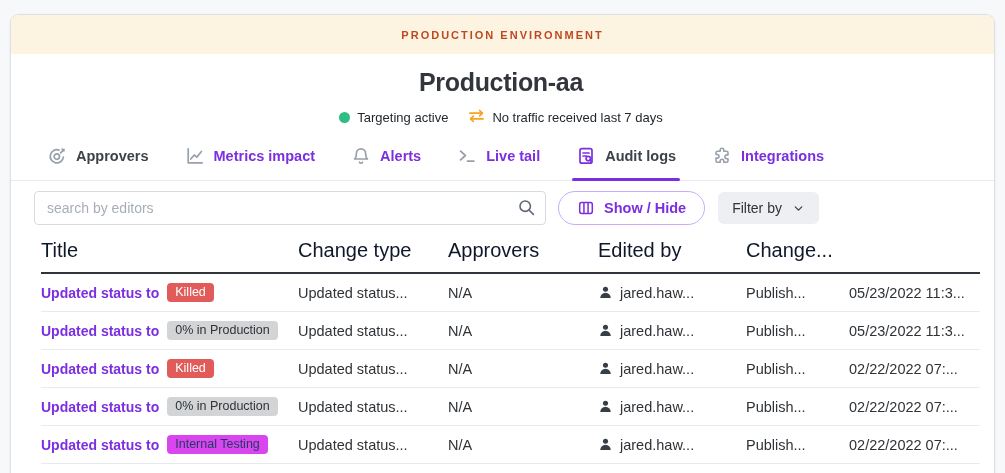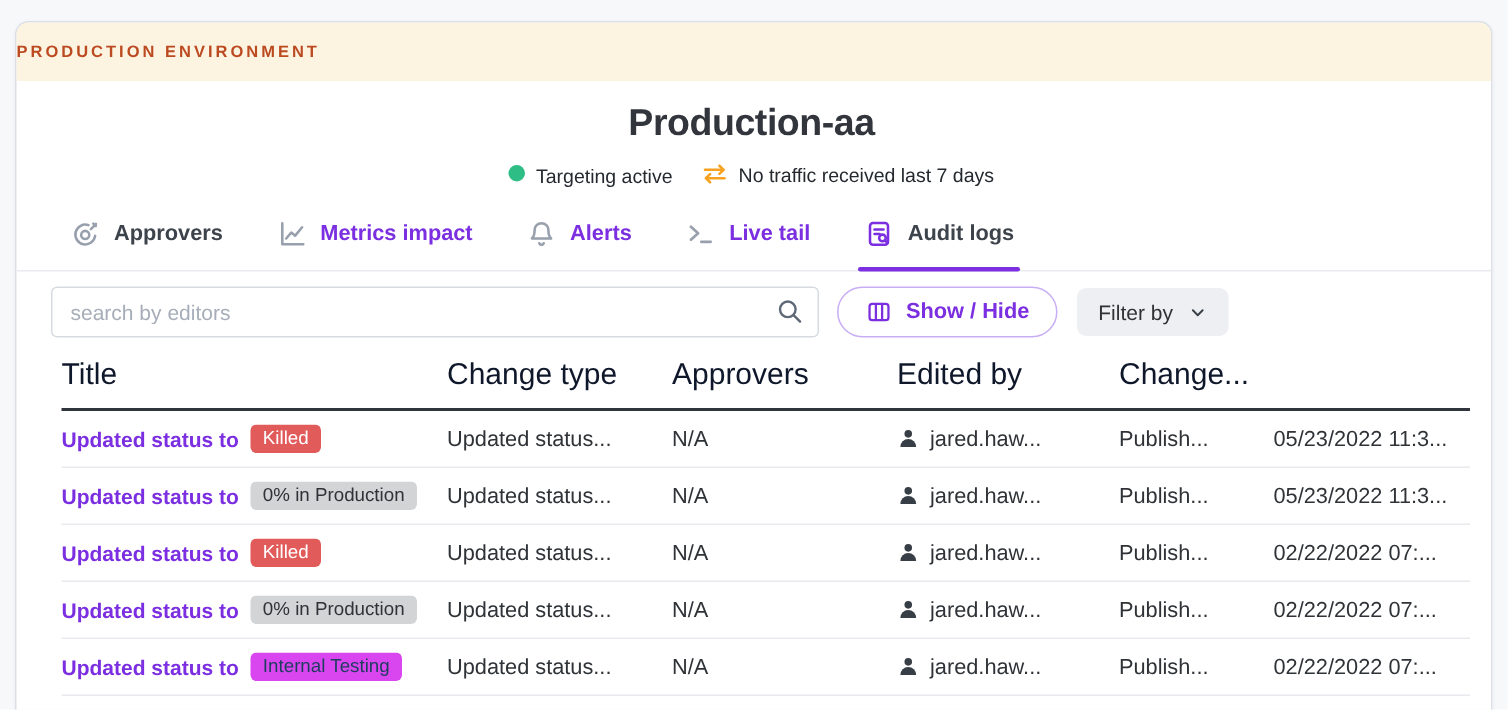--- a/index.html
+++ b/index.html
@@ -16,32 +16,32 @@
     background: #FFFFFF;
     border: 1px solid #DCDFE5;
     border-bottom: none;
     border-radius: 9px 9px 0 0;
     box-shadow: 0 1px 3px rgba(30,40,60,0.06);
     overflow: hidden;
   }
   
   .banner {
     height: 39px; background: #FCF3E1;
-    display: flex; align-items: center; 
+    display: flex; align-items: center; justify-content: center;
     font-size: 11px; font-weight: 700; letter-spacing: 2px;
     color: #BC4A21; text-transform: uppercase;
   }
   
   .header-row {
     margin-top: 14px; height: 58px; padding: 0 26px 0 23px;
     display: flex; align-items: center; justify-content: space-between; flex-direction: column;
   }
   .page-title { font-size: 25px; font-weight: 700; color: #32363C; letter-spacing: -0.3px; }
   .statuses { display: flex; align-items: center; gap: 20px; font-size: 13px; color: #24292F; }
-  .status { display: flex; gap: 7px; }
+  .status { display: flex; align-items: center; gap: 7px; }
   .dot { width: 11px; height: 11px; border-radius: 50%; background: #2EBD85; display: inline-block; }
   .traffic-svg { display: block; }
   
   .tabs {
     margin-top: 20px; padding: 0 24px 0 36px;
     display: flex; align-items: flex-end; gap: 36px;
     border-bottom: 1px solid #E9EBEF;
   }
   .tab {
     display: flex; align-items: center; gap: 9px;
@@ -173,20 +173,28 @@
         <svg width="20" height="20" viewBox="0 0 20 20" fill="none" stroke="#7B2FE0" stroke-width="1.7" stroke-linecap="round" stroke-linejoin="round">
           <rect x="4" y="2.6" width="12" height="14.6" rx="2"></rect>
           <path d="M7 7h6"></path>
             <path d="M7 10h3.4"></path>
           <circle cx="12.3" cy="12.6" r="2.2"></circle>
           <path d="M13.9 14.2l1.8 1.8"></path>
         </svg>
       </span>
       <span>Audit logs</span>
     </div>
+    <div class="tab purple">
+      <span class="tab-icon">
+        <svg width="20" height="20" viewBox="0 0 20 20" fill="none" stroke="#97A0AC" stroke-width="1.6" stroke-linejoin="round">
+          <path d="M8.2 4.1a1.8 1.8 0 0 1 3.6 0v1.2h2.7A1.5 1.5 0 0 1 16 6.8v2.1h-1.2a1.9 1.9 0 0 0 0 3.8H16v2.1a1.5 1.5 0 0 1-1.5 1.5h-2.7v-1.2a1.8 1.8 0 0 0-3.6 0v1.2H5.5A1.5 1.5 0 0 1 4 14.8v-2.7h1.2a1.8 1.8 0 0 0 0-3.6H4V6.8a1.5 1.5 0 0 1 1.5-1.5h2.7V4.1z"></path>
+        </svg>
+      </span>
+      <span>Integrations</span>
+    </div>
   </div>
 
   <div class="toolbar">
     <div class="search-wrap">
       <input type="text" placeholder="search by editors" style="">
       <span class="search-ic">
         <svg width="19" height="19" viewBox="0 0 19 19" fill="none" stroke="#5E6876" stroke-width="1.6" stroke-linecap="round">
           <circle cx="8.2" cy="8.2" r="5.2"></circle>
           <path d="M12.2 12.2l4.2 4.2"></path>
         </svg>

